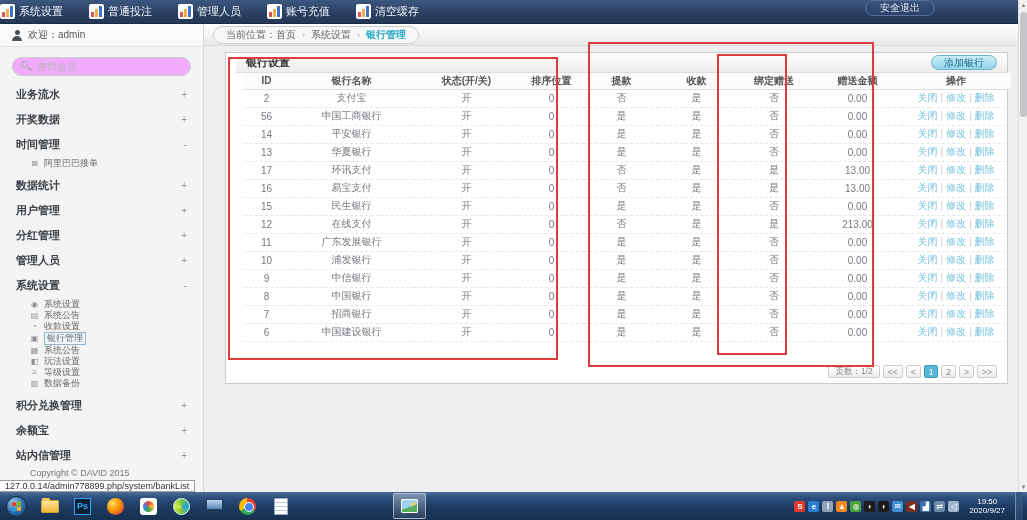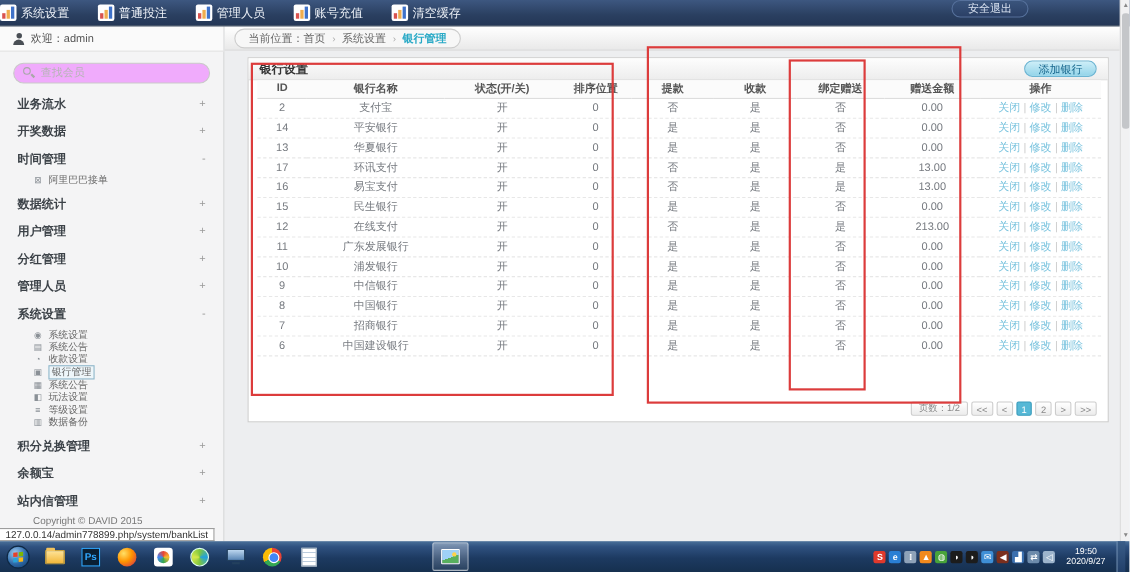--- a/index.html
+++ b/index.html
@@ -44,21 +44,21 @@
   .copyright { position:absolute; left:30px; bottom:14px; font-size:9px; color:#777; }
 
   
   .main { position:absolute; left:204px; top:24px; width:814px; height:468px; background:#edeef0; }
   .breadcrumb-bar { height:22px; background:linear-gradient(#ffffff,#e9e9e9); border-bottom:1px solid #d9d9d9; display:flex; align-items:center; }
   .crumb-pill { margin-left:9px; display:flex; align-items:center; gap:6px; border:1px solid #ccc; border-radius:10px; background:#f7f7f7; padding:1px 12px; font-size:10px; color:#666; }
   .crumb-pill .sep { color:#aaa; font-size:9px; }
   .crumb-link { cursor:pointer; }
   .crumb-active { color:#28a9c6; font-weight:bold; cursor:pointer; }
 
-  .panel { position:absolute; left:21px; top:28px; width:783px; height:332px; background:#fff; border:1px solid #ccc; }
+  .panel { position:absolute; left:21px; top:28px; width:783px; height:332px; background:#fff; border:1px solid #ccc;padding-left:10px; }
   .panel-head { height:20px; background:linear-gradient(#fdfdfd,#ededed); border-bottom:1px solid #ddd; display:flex; align-items:center; justify-content:space-between; padding:0 10px; }
   .panel-title { font-size:11px; font-weight:bold; color:#333; }
   .add-btn { height:15px; padding:0 12px; font-size:10px; color:#19688e; background:linear-gradient(#cdeef8,#93d4e9); border:1px solid #6cb4d2; border-radius:8px; cursor:pointer; }
 
   table.bank { width:767px; margin:0 8px; border-collapse:collapse; table-layout:fixed; }
   table.bank th { font-size:10px; font-weight:bold; color:#555; height:16px; border-bottom:1px solid #ddd; background:#fbfbfb; text-align:center; }
   table.bank td { font-size:10px; color:#75797f; height:18px; text-align:center; border-bottom:1px dashed #e7e7e7; overflow:hidden; white-space:nowrap; }
   .ops a { color:#79c3de; text-decoration:none; cursor:pointer; }
   .ops .psep { color:#ccc; margin:0 3px; }
 
@@ -308,20 +308,31 @@
                 <th>操作</th>
               </tr>
             </thead>
           <tbody id="tbody">
               <tr>
                 <td>2</td>
                 <td>支付宝</td>
                 <td>开</td>
                 <td>0</td>
                 <td>否</td>
+                <td>是</td>
+                <td>否</td>
+                <td>0.00</td>
+                <td class="ops"><a>关闭</a><span class="psep">|</span><a>修改</a><span class="psep">|</span><a>删除</a></td>
+              </tr>
+              <tr>
+                <td>56</td>
+                <td>中国工商银行</td>
+                <td>开</td>
+                <td>0</td>
+                <td>是</td>
                 <td>是</td>
                 <td>否</td>
                 <td>0.00</td>
                 <td class="ops"><a>关闭</a><span class="psep">|</span><a>修改</a><span class="psep">|</span><a>删除</a></td>
               </tr>
               <tr>
                 <td>14</td>
                 <td>平安银行</td>
                 <td>开</td>
                 <td>0</td>

